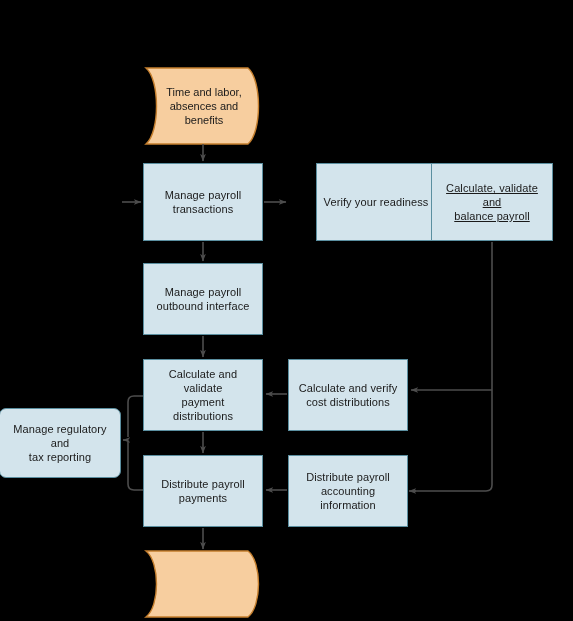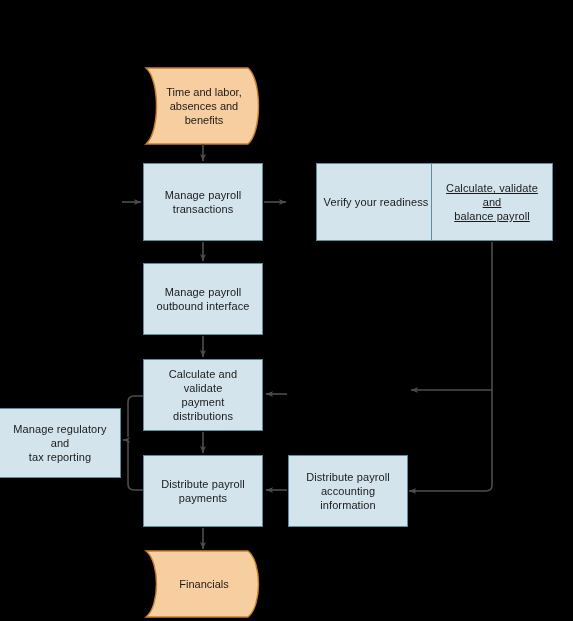--- a/index.html
+++ b/index.html
@@ -109,23 +109,20 @@
       <line x1="492" y1="390" x2="411" y2="390" marker-end="url(#arrow)"></line>
     </g>
   </svg>
 
   <div class="doc-text" style="left:143px; top:68px; width:122px; height:76px;">
     <span>Time and labor,
 absences and
 benefits</span>
   </div>
 
-  <div class="doc-text" style="left:143px; top:551px; width:122px; height:66px;">
-    <span>Financials</span>
-  </div>
 
 
   <div class="node process" style="left:143px; top:163px; width:120px; height:78px;">
     <span class="label">Manage payroll
 transactions</span>
   </div>
 
   <div class="node process" style="left:288px; top:163px; width:120px; height:78px;margin-left:28px;">
     <span class="label">Verify your readiness</span>
   </div>
@@ -138,22 +135,26 @@
   <div class="node process" style="left:143px; top:263px; width:120px; height:72px;">
     <span class="label">Manage payroll
 outbound interface</span>
   </div>
 
   <div class="node process" style="left:143px; top:359px; width:120px; height:72px;align-items:center;">
     <span class="label">Calculate and validate
 payment distributions</span>
   </div>
 
+  <div class="node process" style="left:288px; top:359px; width:120px; height:72px;">
+    <span class="label">Calculate and verify
+cost distributions</span>
+  </div>
 
-  <div class="node process" style="left:-1px; top:408px; width:122px; height:70px;">
+  <div class="node process" style="left:-1px; top:408px; width:122px; height:70px;border-radius:7px;">
     <span class="label">Manage regulatory and
 tax reporting</span>
   </div>
 
   <div class="node process" style="left:143px; top:455px; width:120px; height:72px;">
     <span class="label">Distribute payroll
 payments</span>
   </div>
 
   <div class="node process" style="left:288px; top:455px; width:120px; height:72px;">

